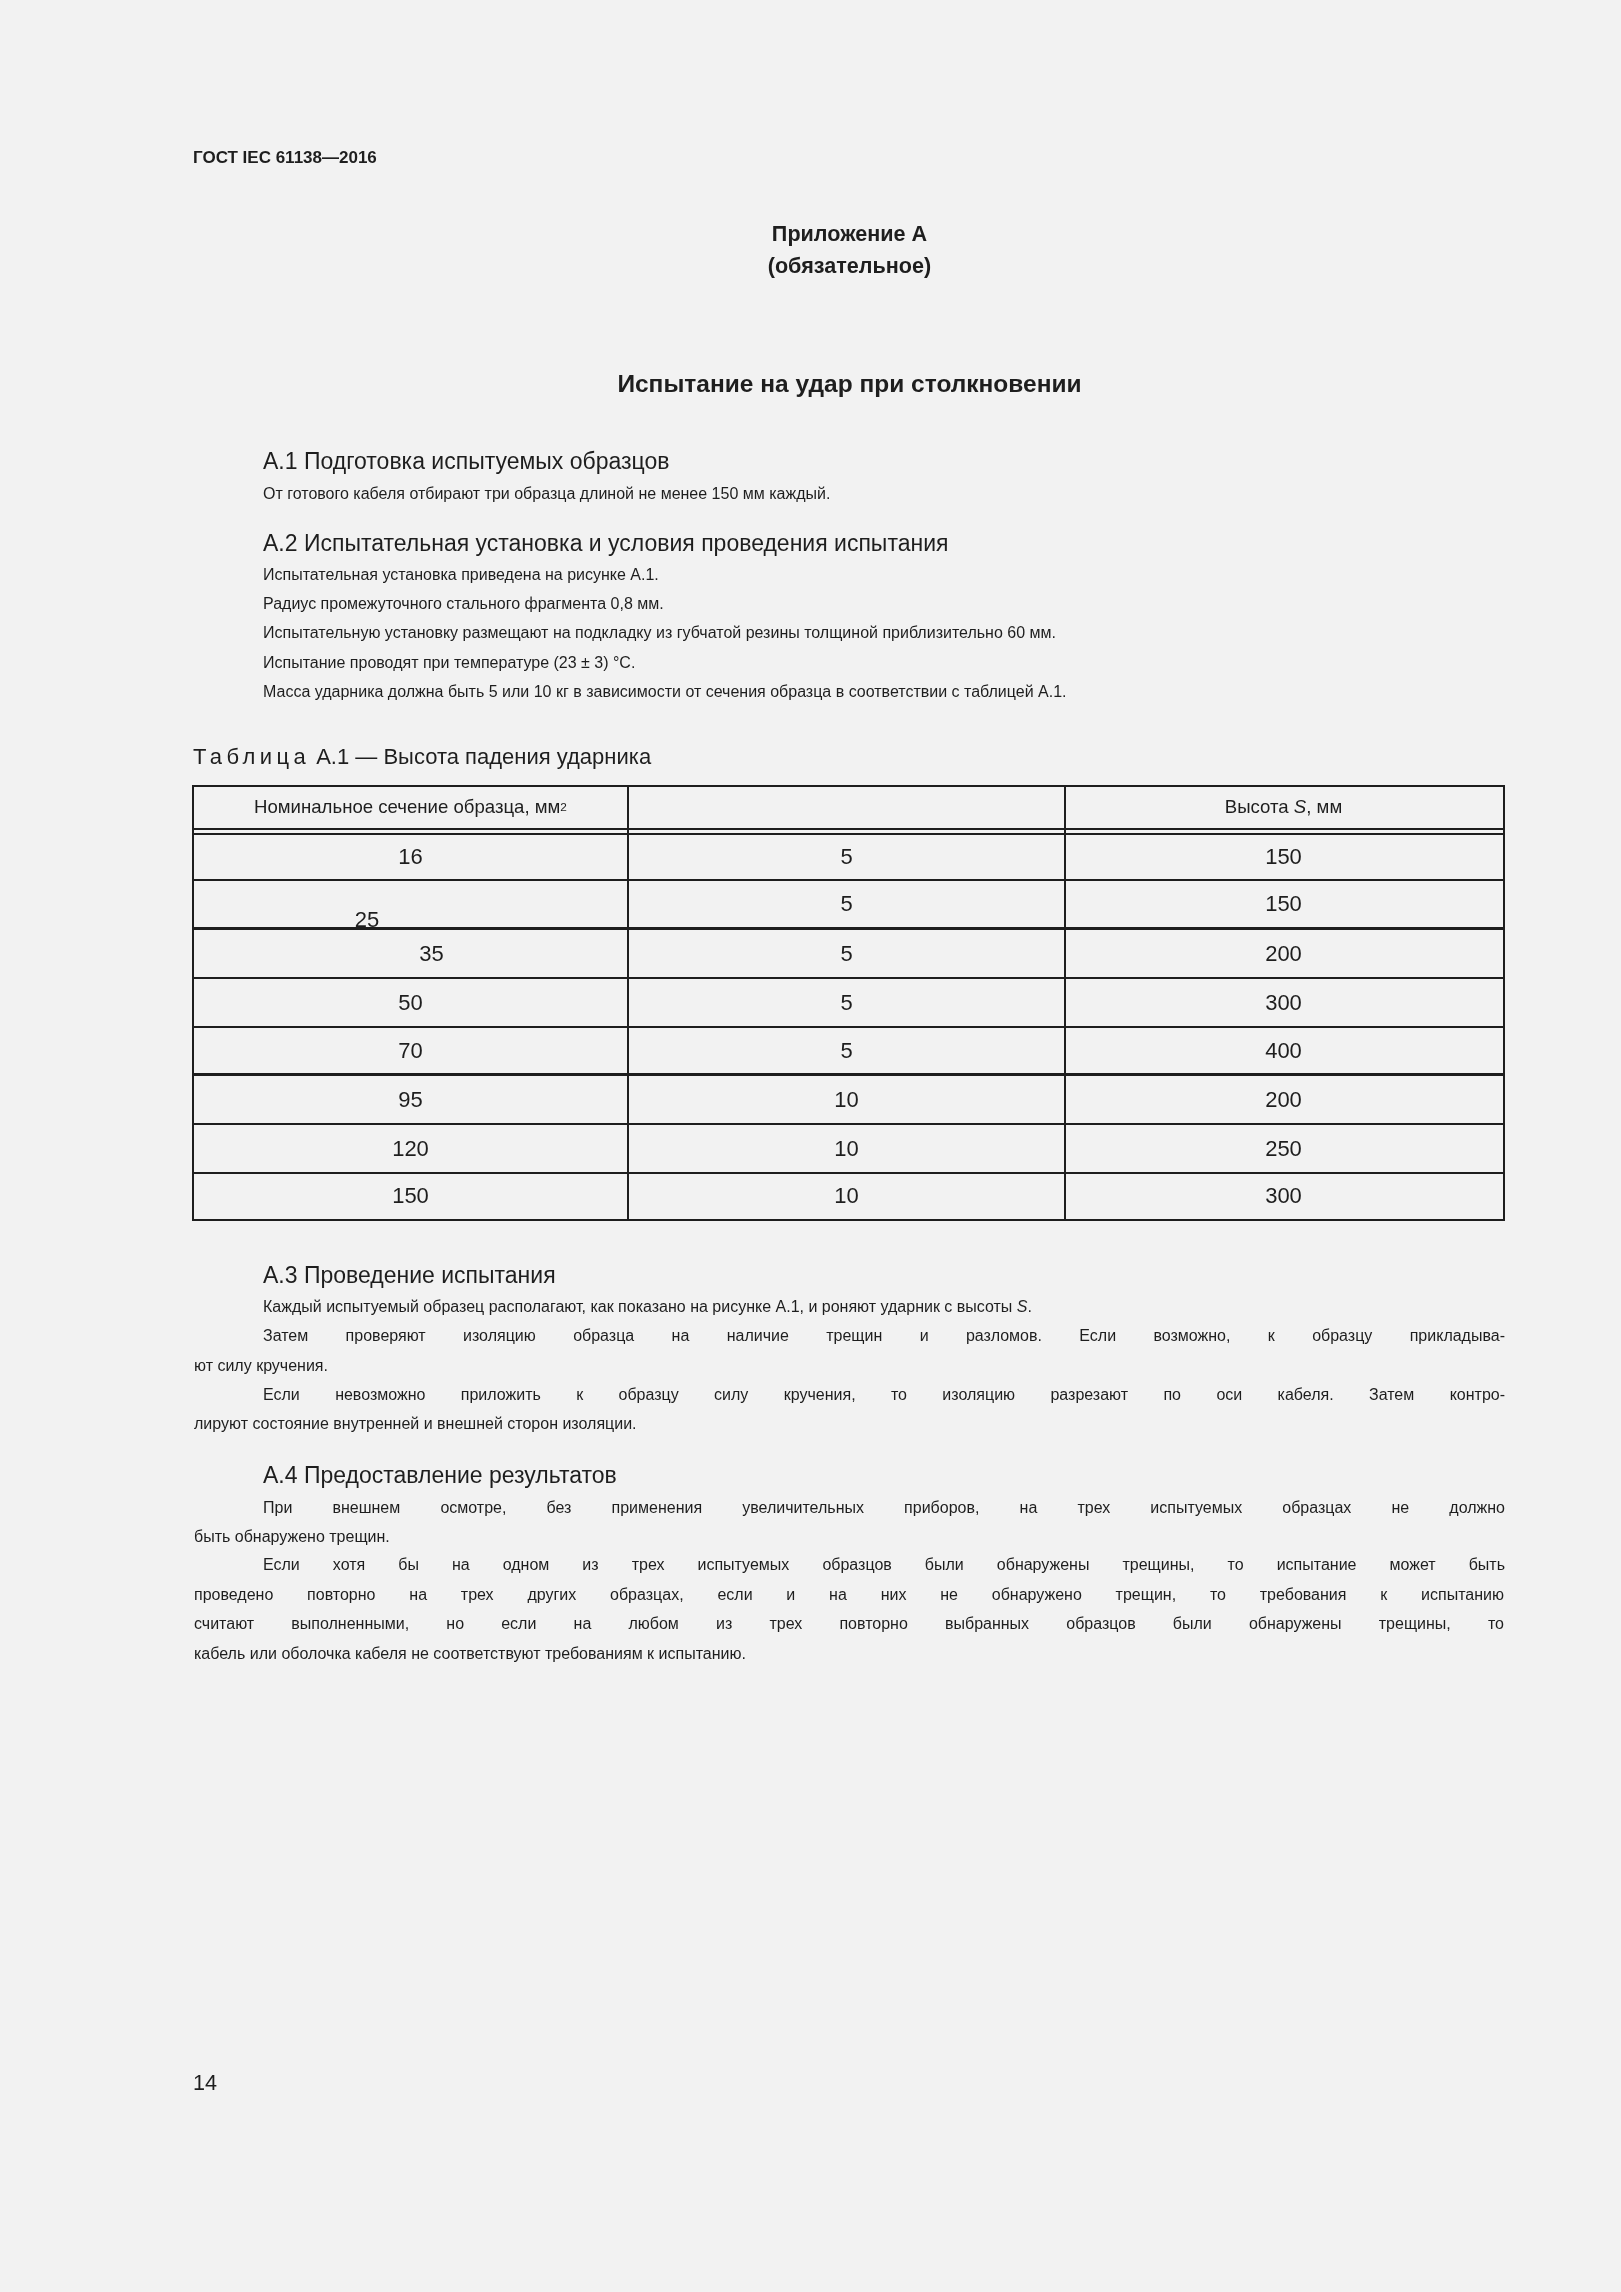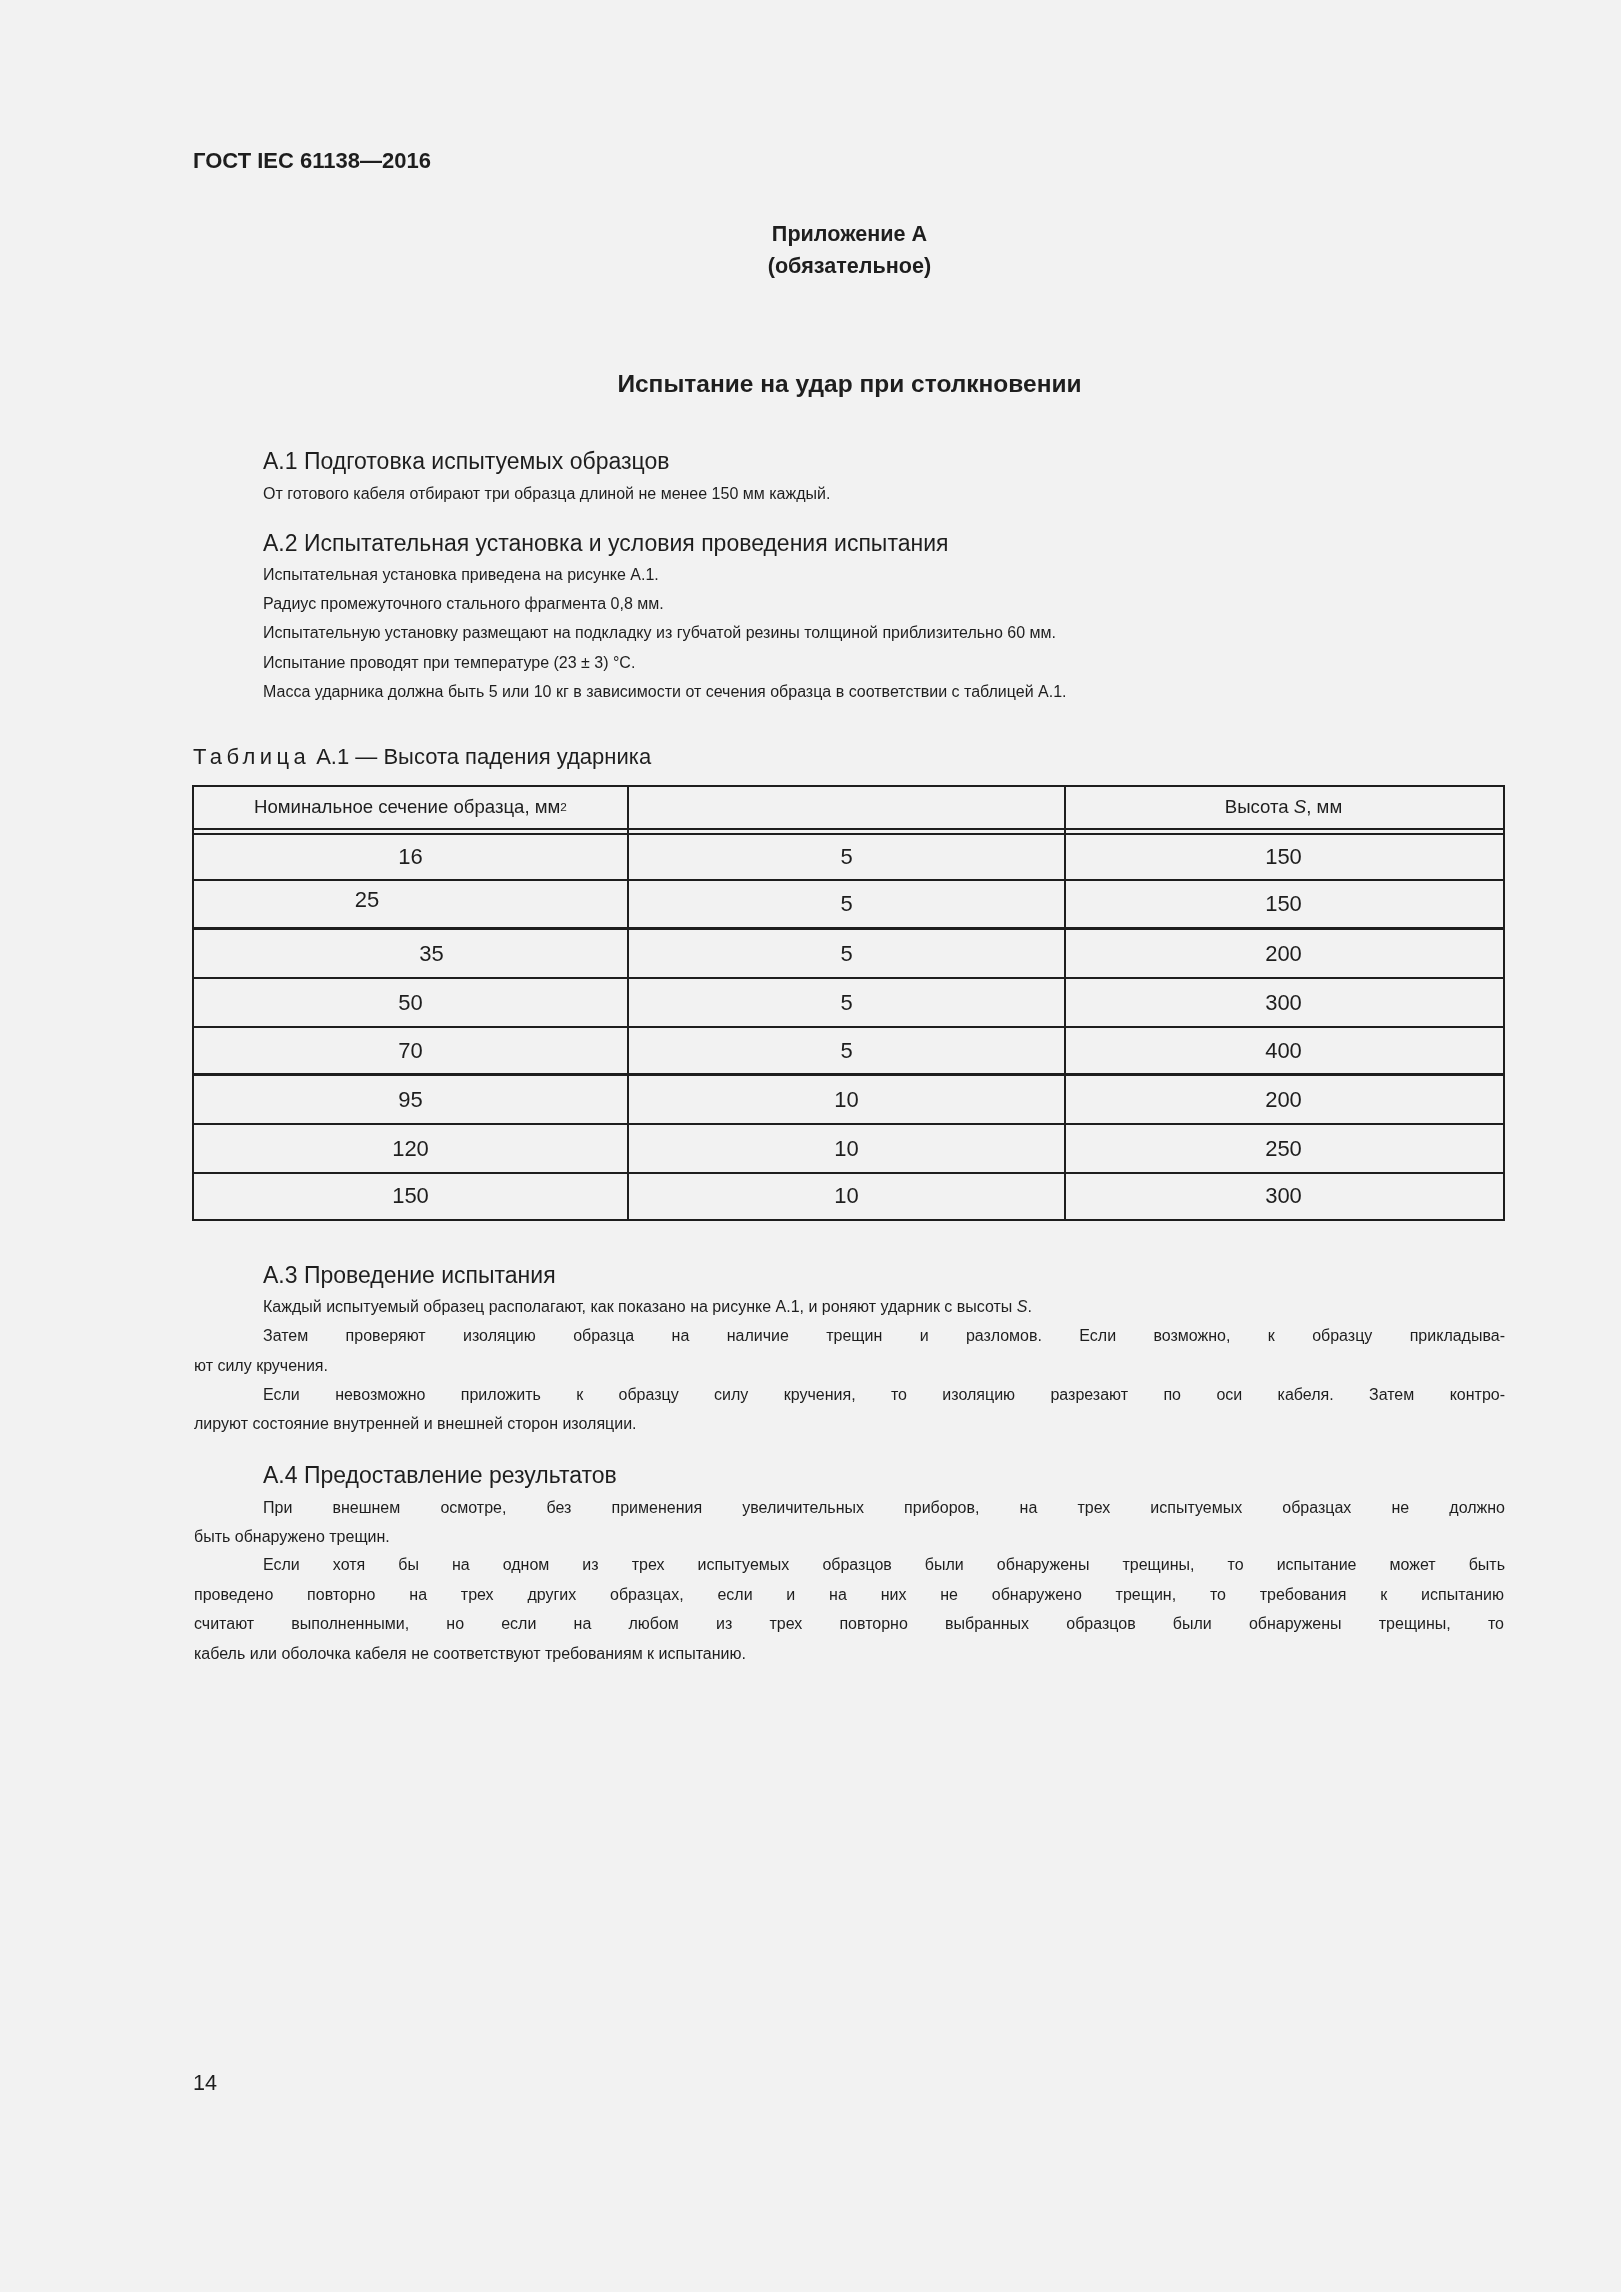--- a/index.html
+++ b/index.html
@@ -5,21 +5,21 @@
   html, body { margin: 0; padding: 0; }
   body {
     width: 1621px; height: 2293px;
     background: #f2f2f2;
     position: relative;
     overflow: hidden;
     font-family: "Liberation Sans", "DejaVu Sans", sans-serif;
     color: #1e1e1e;
   }
   .abs { position: absolute; white-space: nowrap; }
-  .doc-code { left: 193px; top: 148px; font-size: 22px; font-weight: bold; }
+  .doc-code { left: 193px; top: 148px; font-size: 17px; font-weight: bold; }
   .annex { left: 0; width: 1699px; text-align: center; font-size: 21.6px; font-weight: bold; }
   .annex-title { top: 221px; }
   .annex-sub { top: 253px; }
   .main-title { left: 0; width: 1699px; top: 370px; text-align: center; font-size: 24.5px; font-weight: bold; }
   .h2 { left: 263px; font-size: 23px; font-weight: normal; }
   .line { font-size: 16px; }
   .line.ind { left: 263px; }
   .line.cont { left: 194px; }
   .just { left: 194px; width: 1310px; text-align: justify; text-align-last: justify; white-space: nowrap; }
   .just.first { left: 263px; width: 1242px; }
@@ -84,21 +84,21 @@
   <div class="cell hcell" style="left:872px;width:435px;top:0;height:41px">
       <span style="white-space:pre">Высота </span>
       <i>S</i>
       <span>, мм</span>
     </div>
 
   <div id="rows">
       <div class="cell" style="left: 0px; width: 433px; top: 48px; height: 44px;">16</div>
       <div class="cell" style="left: 435px; width: 435px; top: 48px; height: 44px;">5</div>
       <div class="cell" style="left: 872px; width: 435px; top: 48px; height: 44px;">150</div>
-      <div class="cell" style="left: 0px; width: 346px; top: 90px; height: 46px;">25</div>
+      <div class="cell" style="left: 0px; width: 346px; top: 110px; height: 46px;">25</div>
       <div class="cell" style="left: 435px; width: 435px; top: 94px; height: 46px;">5</div>
       <div class="cell" style="left: 872px; width: 435px; top: 94px; height: 46px;">150</div>
       <div class="cell" style="left: 0px; width: 433px; top: 143px; height: 47px; padding-left: 21px;">35</div>
       <div class="cell" style="left: 435px; width: 435px; top: 143px; height: 47px;">5</div>
       <div class="cell" style="left: 872px; width: 435px; top: 143px; height: 47px;">200</div>
       <div class="cell" style="left: 0px; width: 433px; top: 192px; height: 47px;">50</div>
       <div class="cell" style="left: 435px; width: 435px; top: 192px; height: 47px;">5</div>
       <div class="cell" style="left: 872px; width: 435px; top: 192px; height: 47px;">300</div>
       <div class="cell" style="left: 0px; width: 433px; top: 241px; height: 45px;">70</div>
       <div class="cell" style="left: 435px; width: 435px; top: 241px; height: 45px;">5</div>

